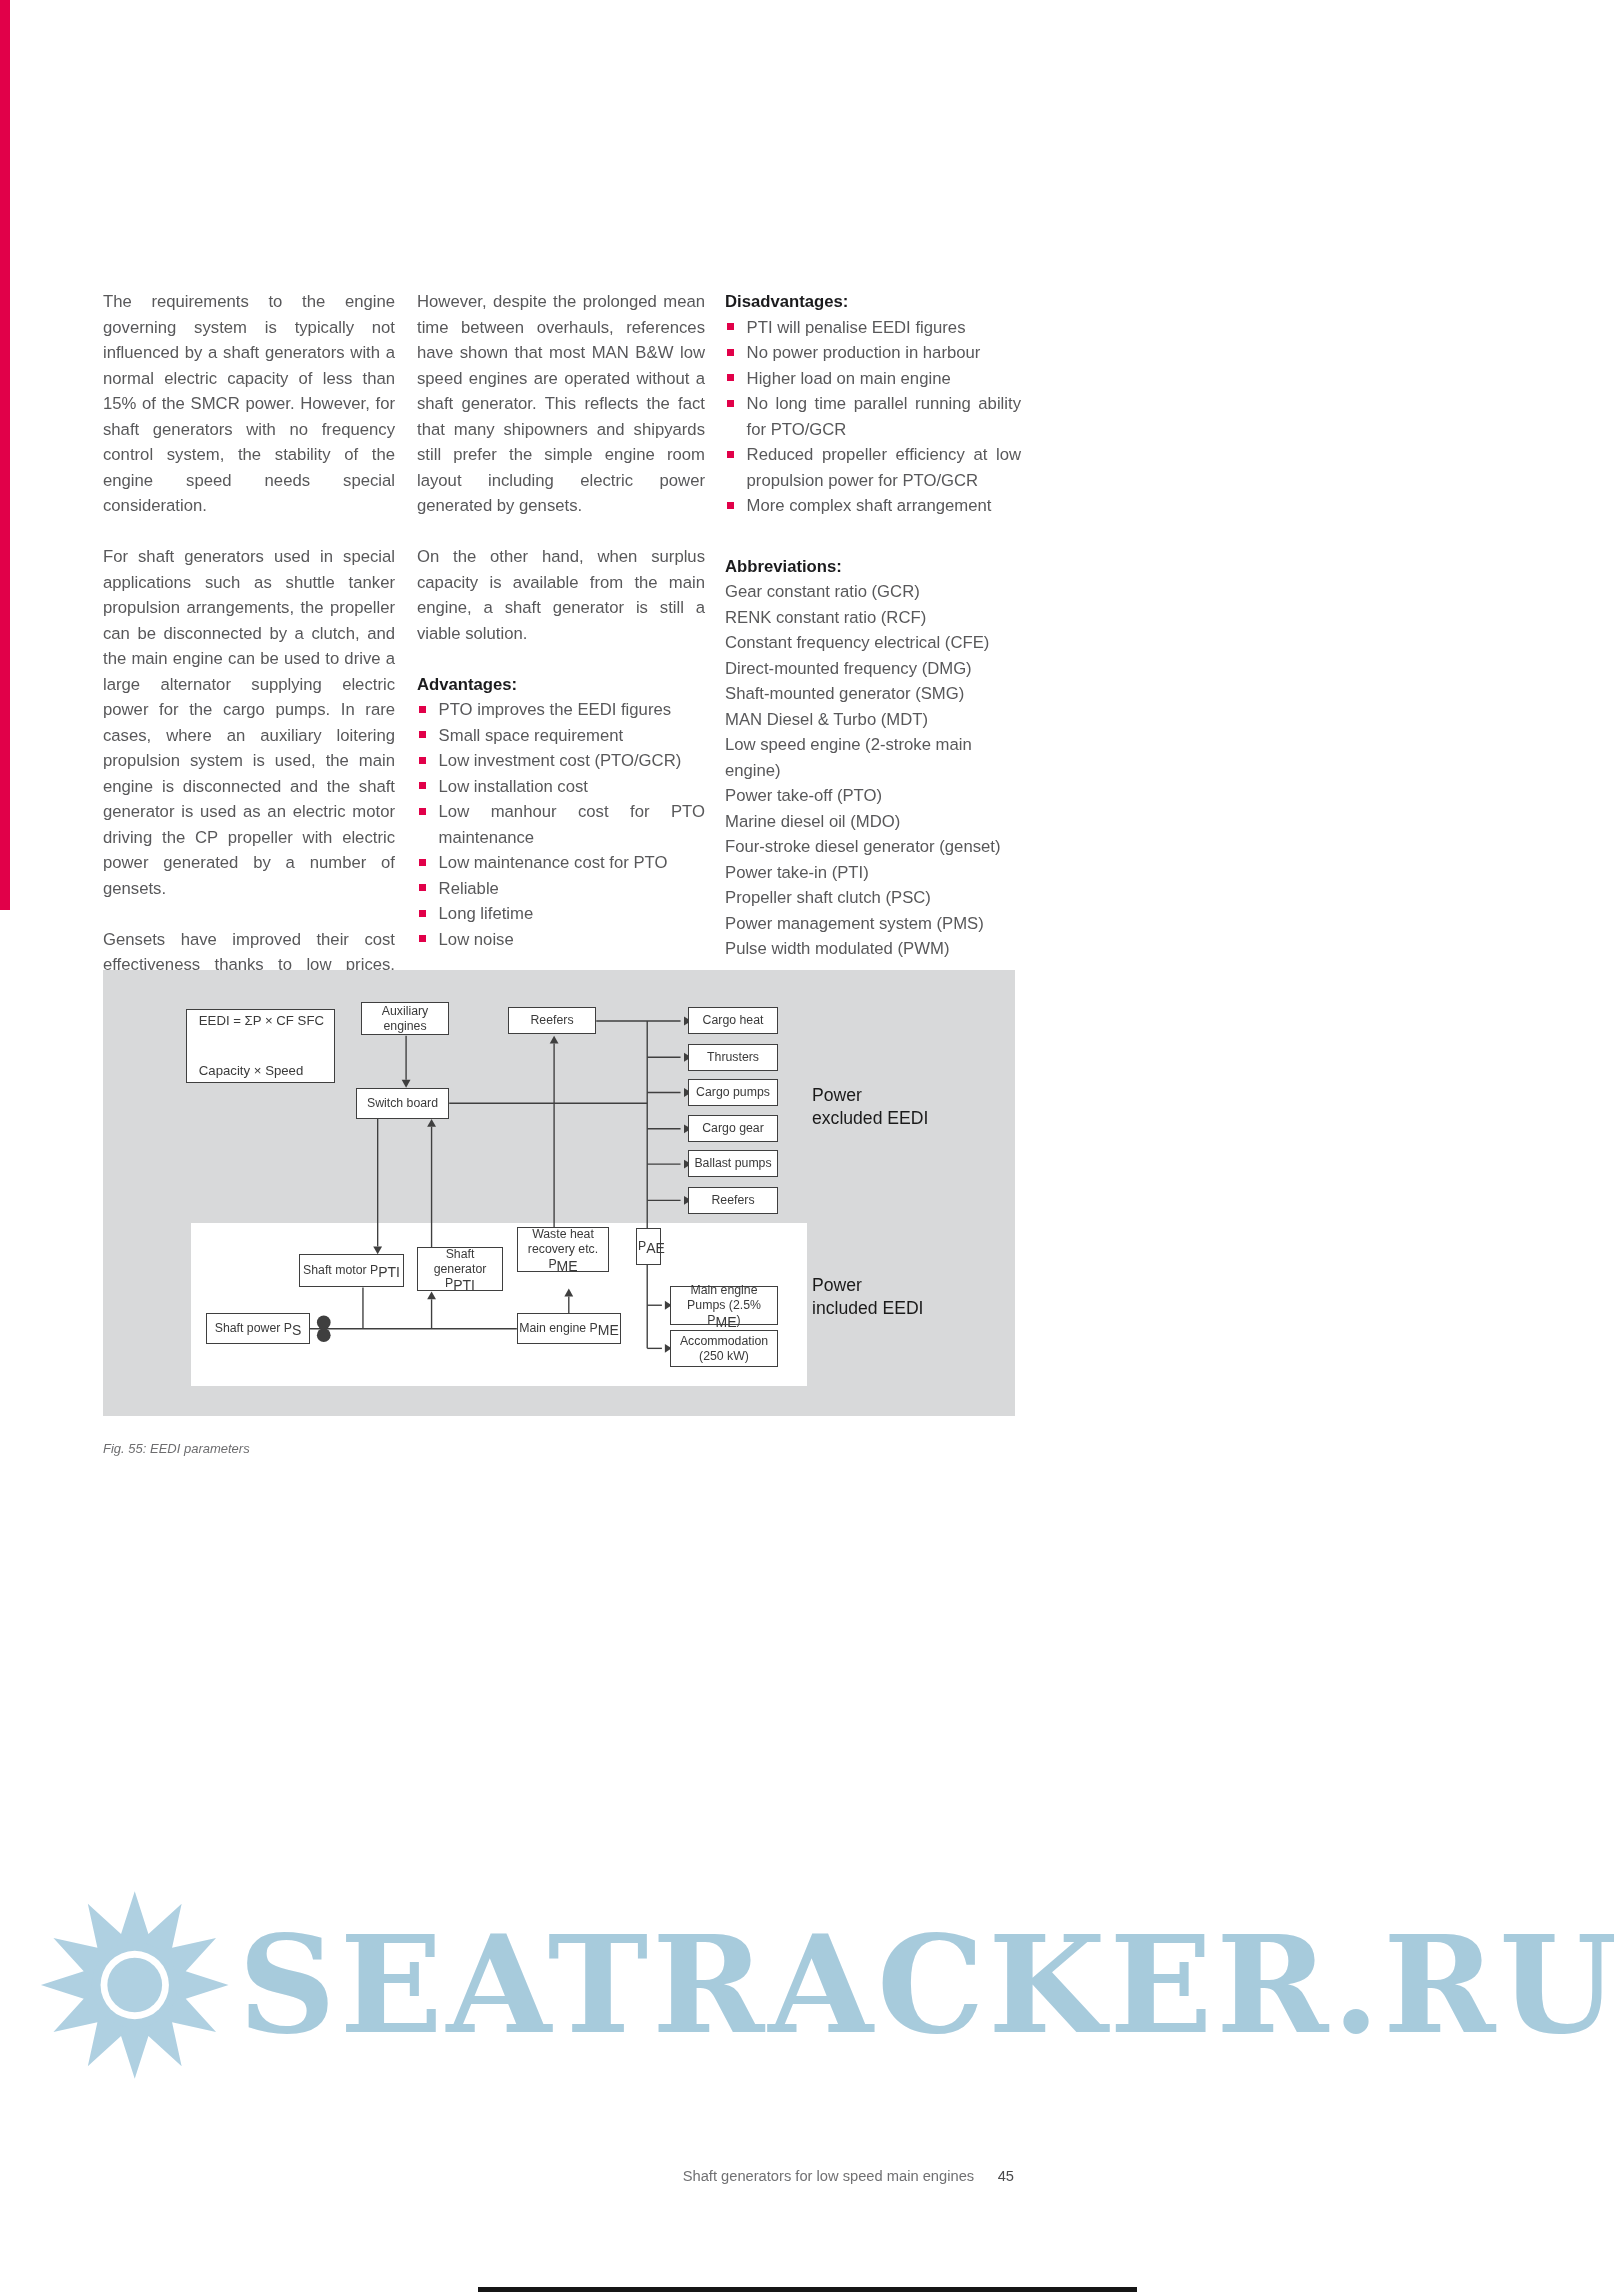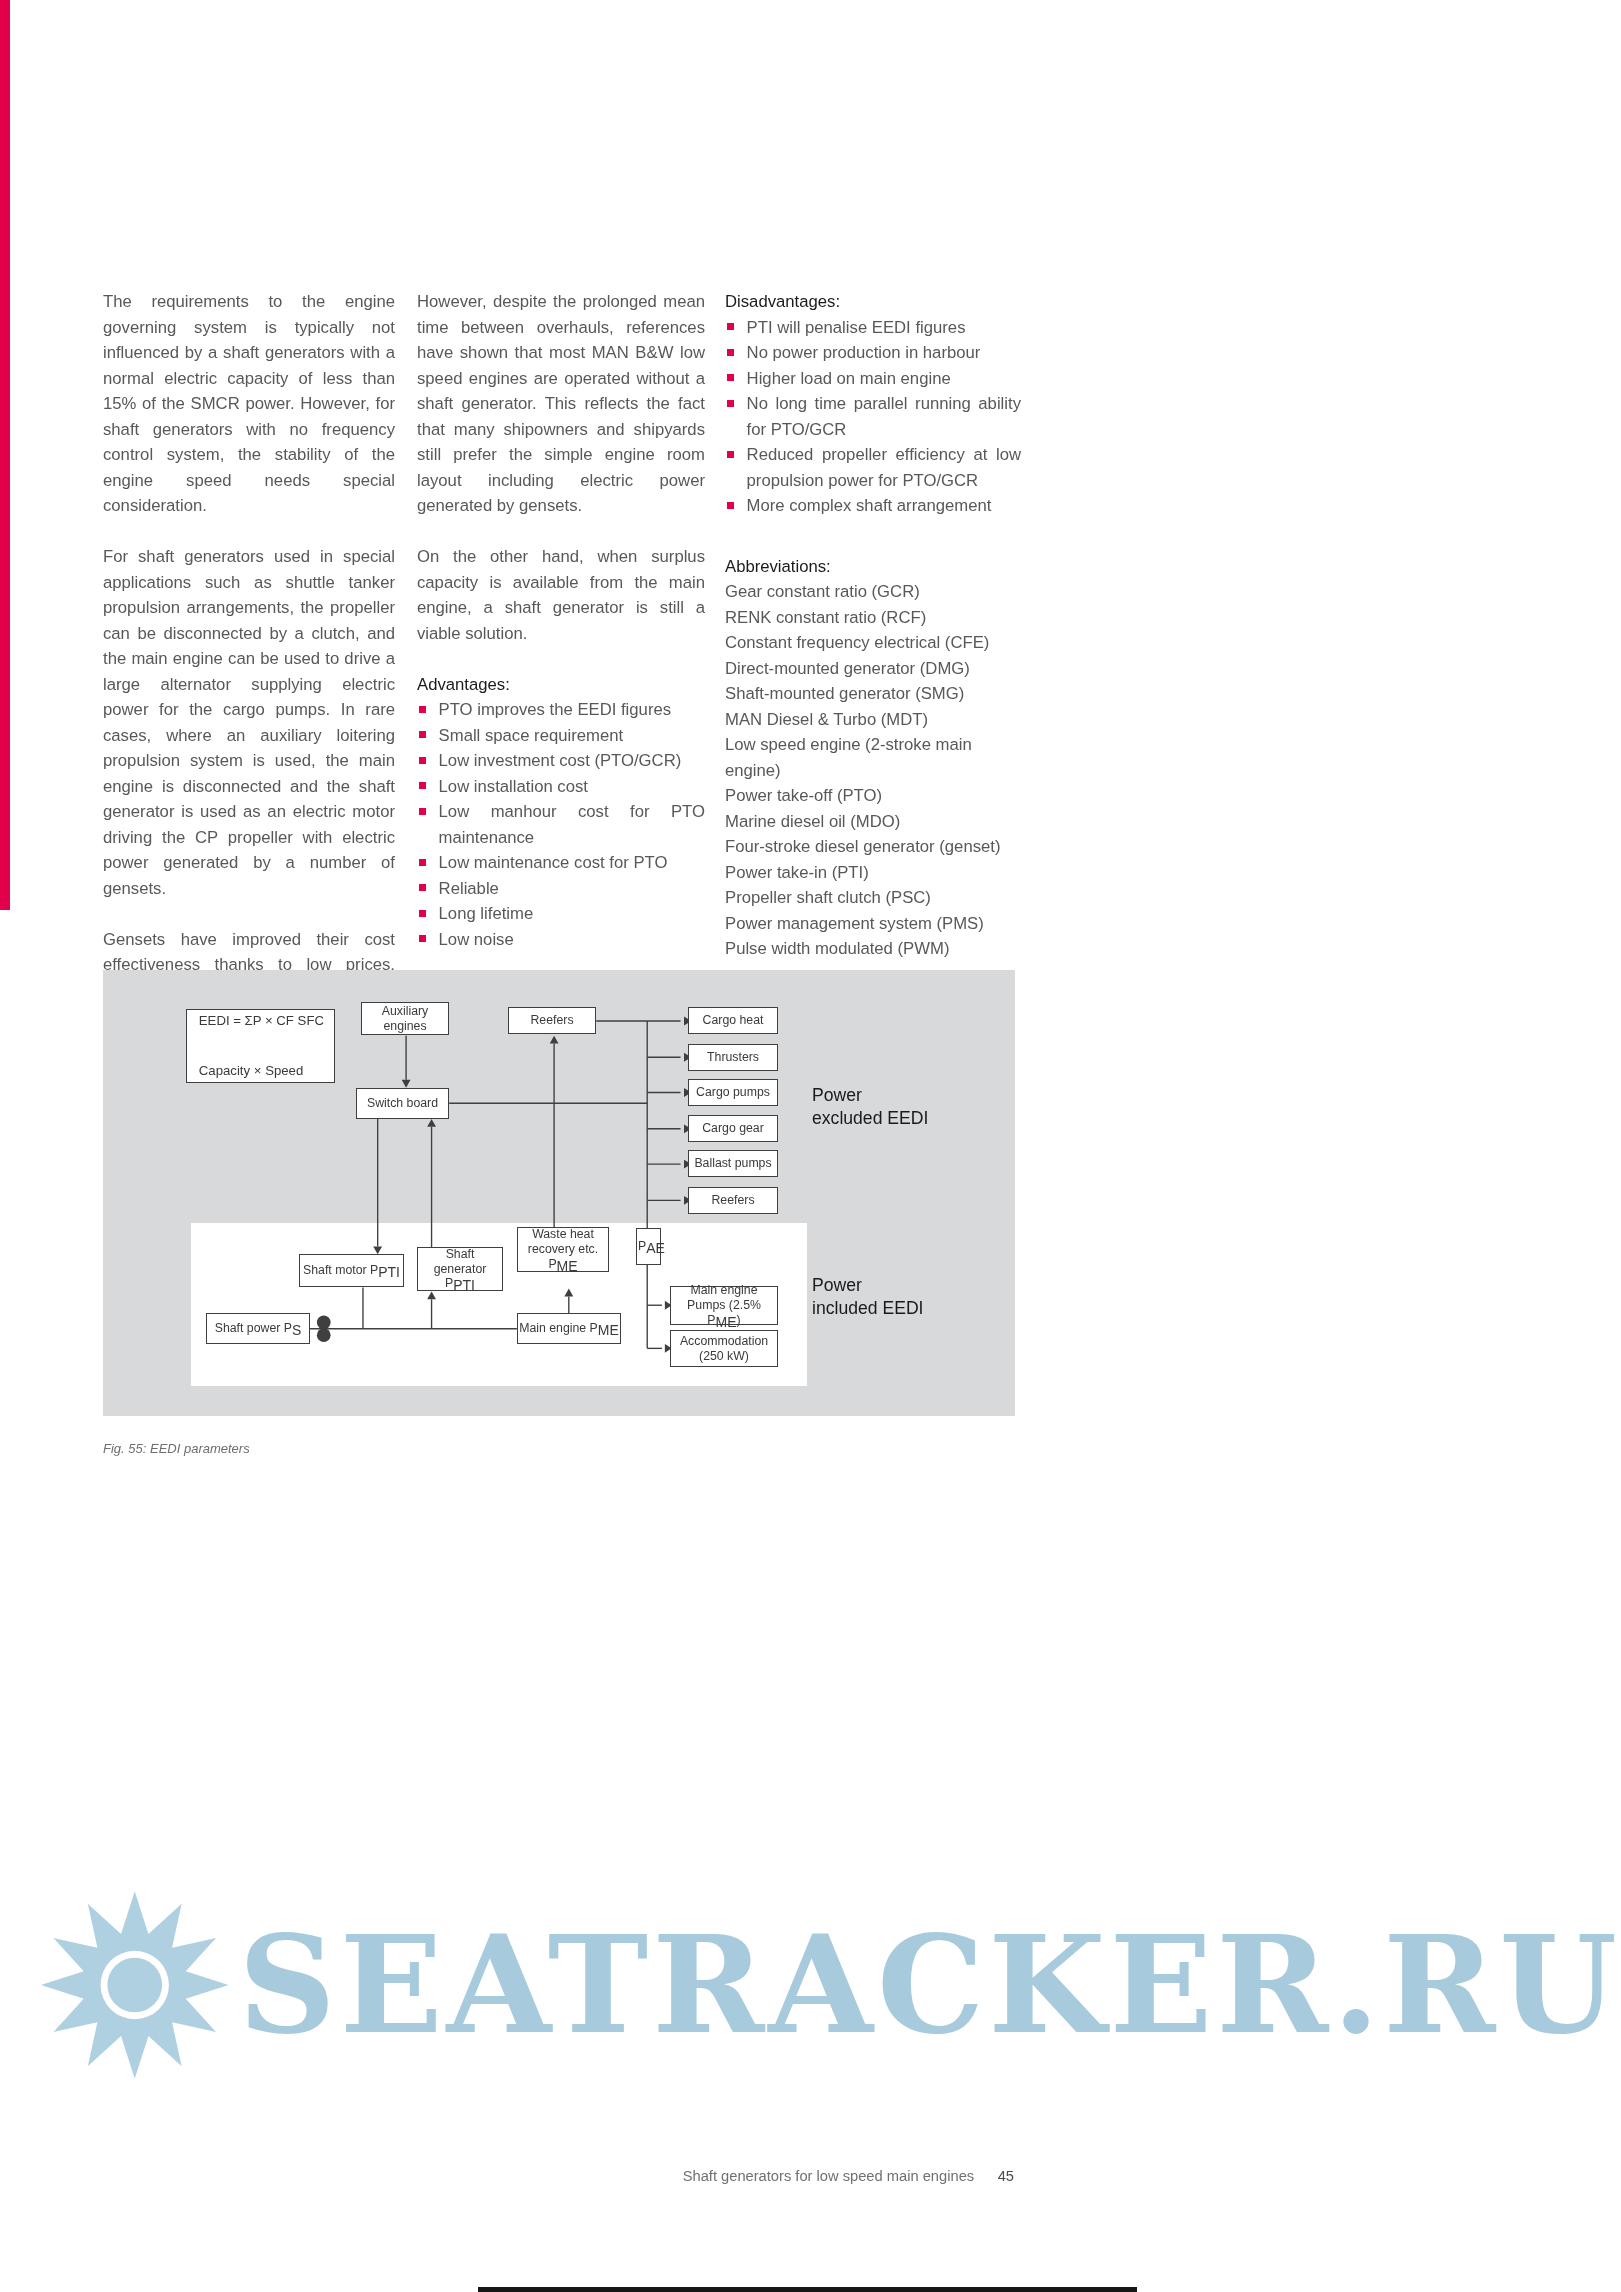--- a/index.html
+++ b/index.html
@@ -7,21 +7,21 @@
   .page{
     position:relative;width:1621px;height:2293px;background:#ffffff;overflow:hidden;
     font-family:"Liberation Sans","DejaVu Sans",sans-serif;color:#58585a;
   }
   .accent-bar{position:absolute;left:0;top:0;width:9.8px;height:910px;background:var(--accent,#e10049);}
   .col{position:absolute;top:289px;font-size:16.7px;line-height:25.5px;}
   .col-1{left:103px;width:292px;}
   .col-2{left:417px;width:288px;}
   .col-3{left:725px;width:296px;}
   .col p{margin:0 0 25.5px 0;text-align:justify;}
-  .head{font-weight:400;color:#1b1b1d;margin:0;}
+  .head{font-weight:700;color:#1b1b1d;margin:0;}
   .head.spaced{margin-top:35px;}
   ul.bullets{list-style:none;margin:0;padding:0;}
   ul.bullets li{position:relative;padding-left:21.6px;text-align:justify;}
   ul.bullets .bullet{position:absolute;left:2px;top:8.8px;width:6.9px;height:6.9px;background:var(--accent,#e10049);}
   .abbr div{white-space:normal;}
   
   .diagram{position:absolute;left:103px;top:970px;width:912px;height:446px;background:#d8d9da;}
   .white-area{position:absolute;left:88px;top:253px;width:616px;height:163px;background:#ffffff;}
   .diagram svg.wires{position:absolute;left:0;top:0;}
   .dbox{
@@ -87,21 +87,21 @@
       <li><span class="bullet"></span><span>Higher load on main engine</span></li>
       <li><span class="bullet"></span><span>No long time parallel running ability for PTO/GCR</span></li>
       <li><span class="bullet"></span><span>Reduced propeller efficiency at low propulsion power for PTO/GCR</span></li>
       <li><span class="bullet"></span><span>More complex shaft arrangement</span></li>
     </ul>
     <div class="head spaced">Abbreviations:</div>
     <div class="abbr">
       <div>Gear constant ratio (GCR)</div>
       <div>RENK constant ratio (RCF)</div>
       <div>Constant frequency electrical (CFE)</div>
-      <div>Direct-mounted generator (DMG)</div>
+      <div>Direct-mounted frequency (DMG)</div>
       <div>Shaft-mounted generator (SMG)</div>
       <div>MAN Diesel &amp; Turbo (MDT)</div>
       <div>Low speed engine (2-stroke main engine)</div>
       <div>Power take-off (PTO)</div>
       <div>Marine diesel oil (MDO)</div>
       <div>Four-stroke diesel generator (genset)</div>
       <div>Power take-in (PTI)</div>
       <div>Propeller shaft clutch (PSC)</div>
       <div>Power management system (PMS)</div>
       <div>Pulse width modulated (PWM)</div>

